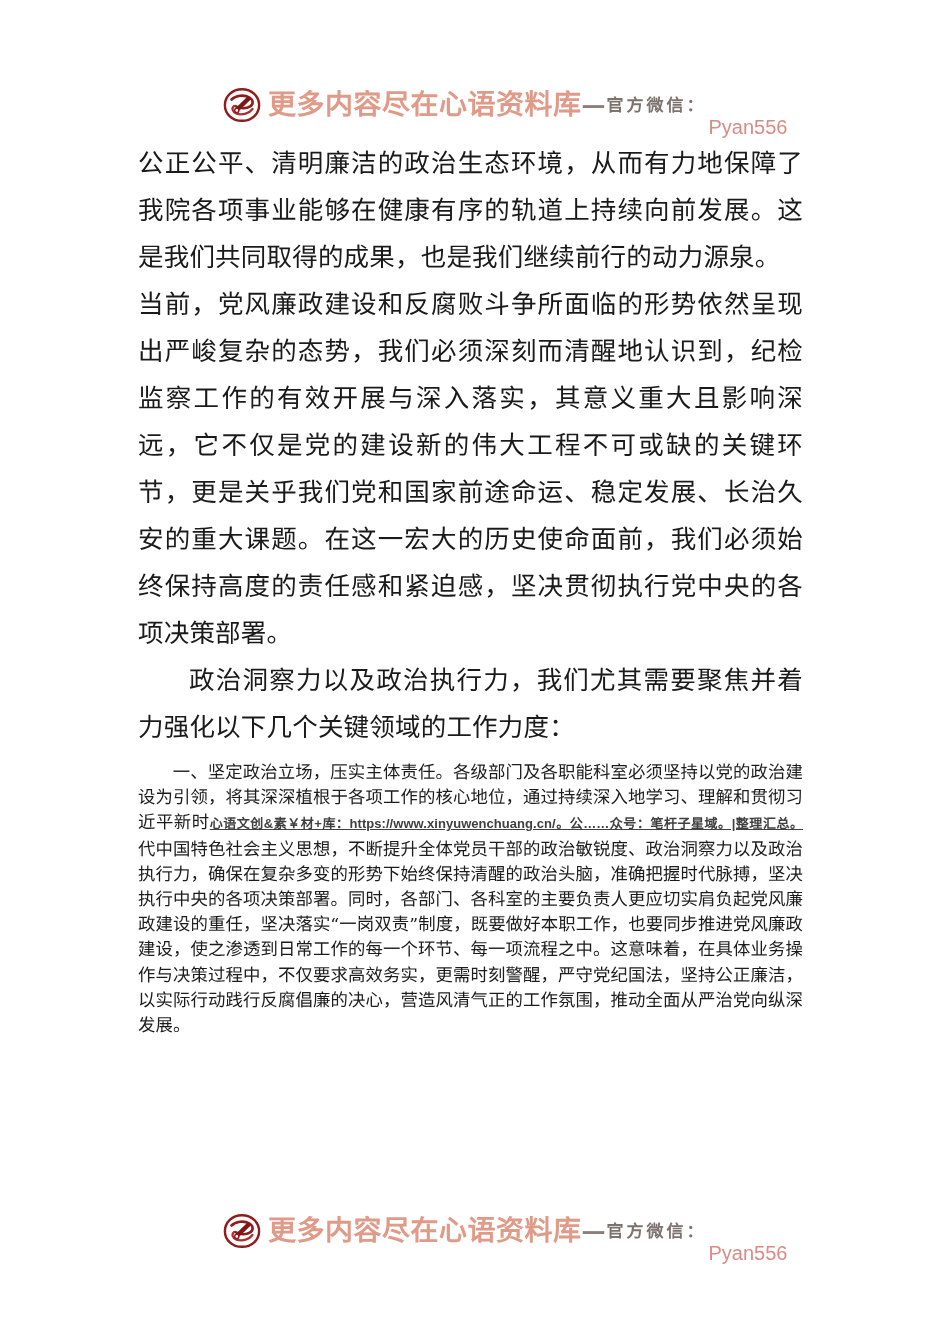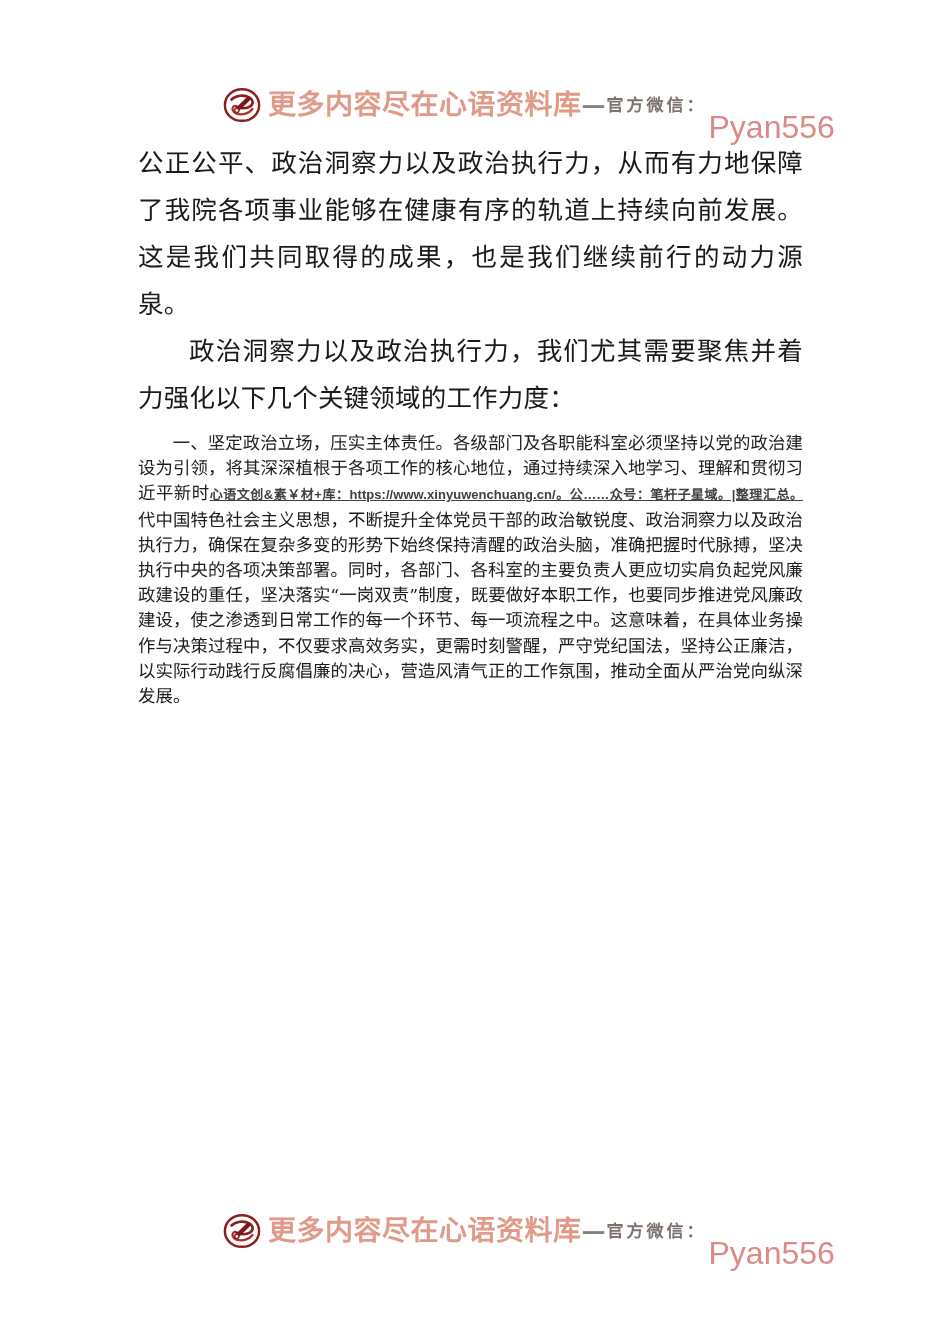--- a/index.html
+++ b/index.html
@@ -65,21 +65,21 @@
     font-family: "DejaVu Serif", "Liberation Serif", serif;
     font-size: 17px;
     font-weight: 700;
     color: #7d736e;
     letter-spacing: 3px;
     line-height: 1;
     margin-left: 1px;
   }
   .wm-handle {
     font-family: "Liberation Sans", "DejaVu Sans", sans-serif;
-    font-size: 32px;
+    font-size: 20px;
     font-weight: 400;
     color: #d98b86;
     line-height: 1;
     margin-left: 2px;
     margin-top: 44px;
   }
 
   
   .content {
     position: absolute;
@@ -138,21 +138,22 @@
       <circle cx="14.8" cy="24.4" r="2.1" fill="#ffffff" stroke="#8f1d1d" stroke-width="1.4"></circle>
     </svg>
     <span class="wm-brand">更多内容尽在心语资料库</span>
       <span class="wm-dash">—</span>
       <span class="wm-wechat">官方微信：</span>
       <span class="wm-handle">Pyan556</span>
   </div>
 
   <div class="content">
 
-    <p class="para-large">公正公平、政治洞察力以及政治执行力，从而有力地保障了我院各项事业能够在健康有序的轨道上持续向前发展。这是我们共同取得的成果，也是我们继续前行的动力源泉。</p>
+    <p class="para-large">公正公平、清明廉洁的政治生态环境，从而有力地保障了我院各项事业能够在健康有序的轨道上持续向前发展。这是我们共同取得的成果，也是我们继续前行的动力源泉。</p>
+    <p class="para-large">当前，党风廉政建设和反腐败斗争所面临的形势依然呈现出严峻复杂的态势，我们必须深刻而清醒地认识到，纪检监察工作的有效开展与深入落实，其意义重大且影响深远，它不仅是党的建设新的伟大工程不可或缺的关键环节，更是关乎我们党和国家前途命运、稳定发展、长治久安的重大课题。在这一宏大的历史使命面前，我们必须始终保持高度的责任感和紧迫感，坚决贯彻执行党中央的各项决策部署。</p>
     <p class="para-large indent">政治洞察力以及政治执行力，我们尤其需要聚焦并着力强化以下几个关键领域的工作力度：</p>
 
     <div class="small-block">
       <p class="para-small"><span>一、坚定政治立场，压实主体责任。各级部门及各职能科室必须坚持以党的政治建设为引领，将其深深植根于各项工作的核心地位，通过持续深入地学习、理解和贯彻习近平新时</span><span class="inline-ad">心语文创&amp;素￥材+库：https://www.xinyuwenchuang.cn/。公……众号：笔杆子星域。|整理汇总。</span><span>代中国特色社会主义思想，不断提升全体党员干部的政治敏锐度、政治洞察力以及政治执行力，确保在复杂多变的形势下始终保持清醒的政治头脑，准确把握时代脉搏，坚决执行中央的各项决策部署。同时，各部门、各科室的主要负责人更应切实肩负起党风廉政建设的重任，坚决落实“一岗双责”制度，既要做好本职工作，也要同步推进党风廉政建设，使之渗透到日常工作的每一个环节、每一项流程之中。这意味着，在具体业务操作与决策过程中，不仅要求高效务实，更需时刻警醒，严守党纪国法，坚持公正廉洁，以实际行动践行反腐倡廉的决心，营造风清气正的工作氛围，推动全面从严治党向纵深发展。</span></p>
     </div>
 
   </div>
 
   <div class="watermark footer">
     <svg class="wm-logo" viewBox="0 0 40 38" aria-hidden="true">

